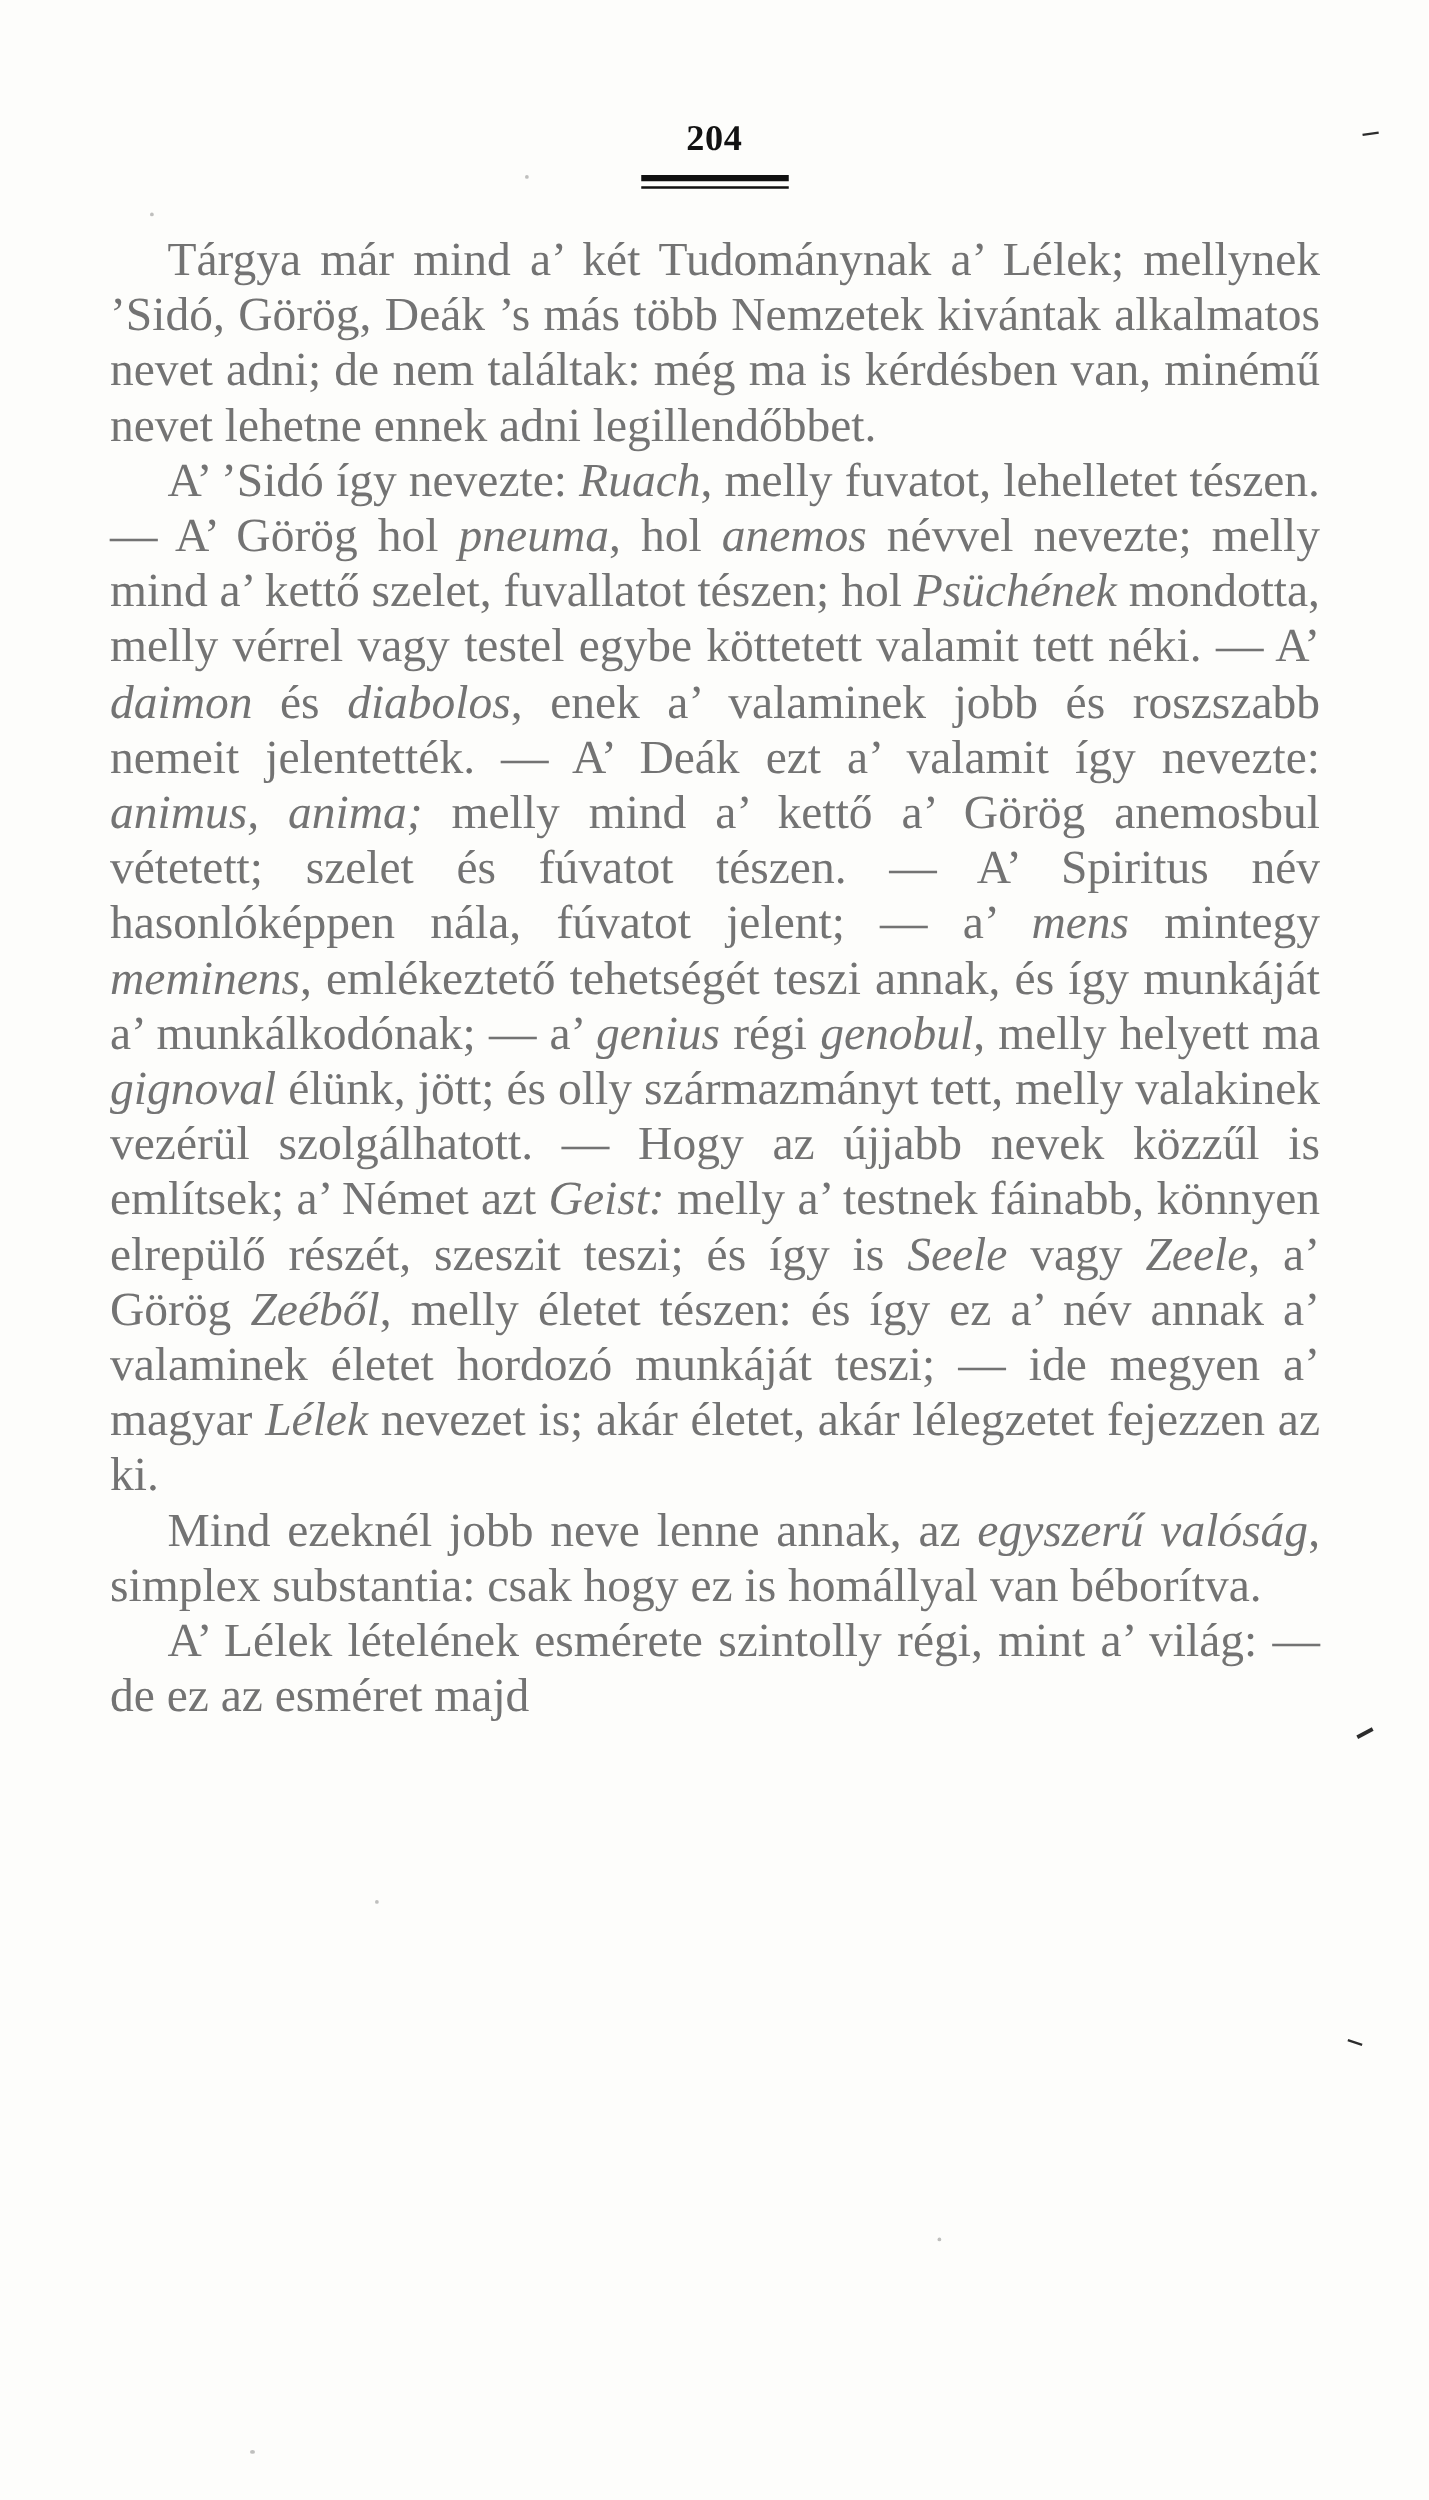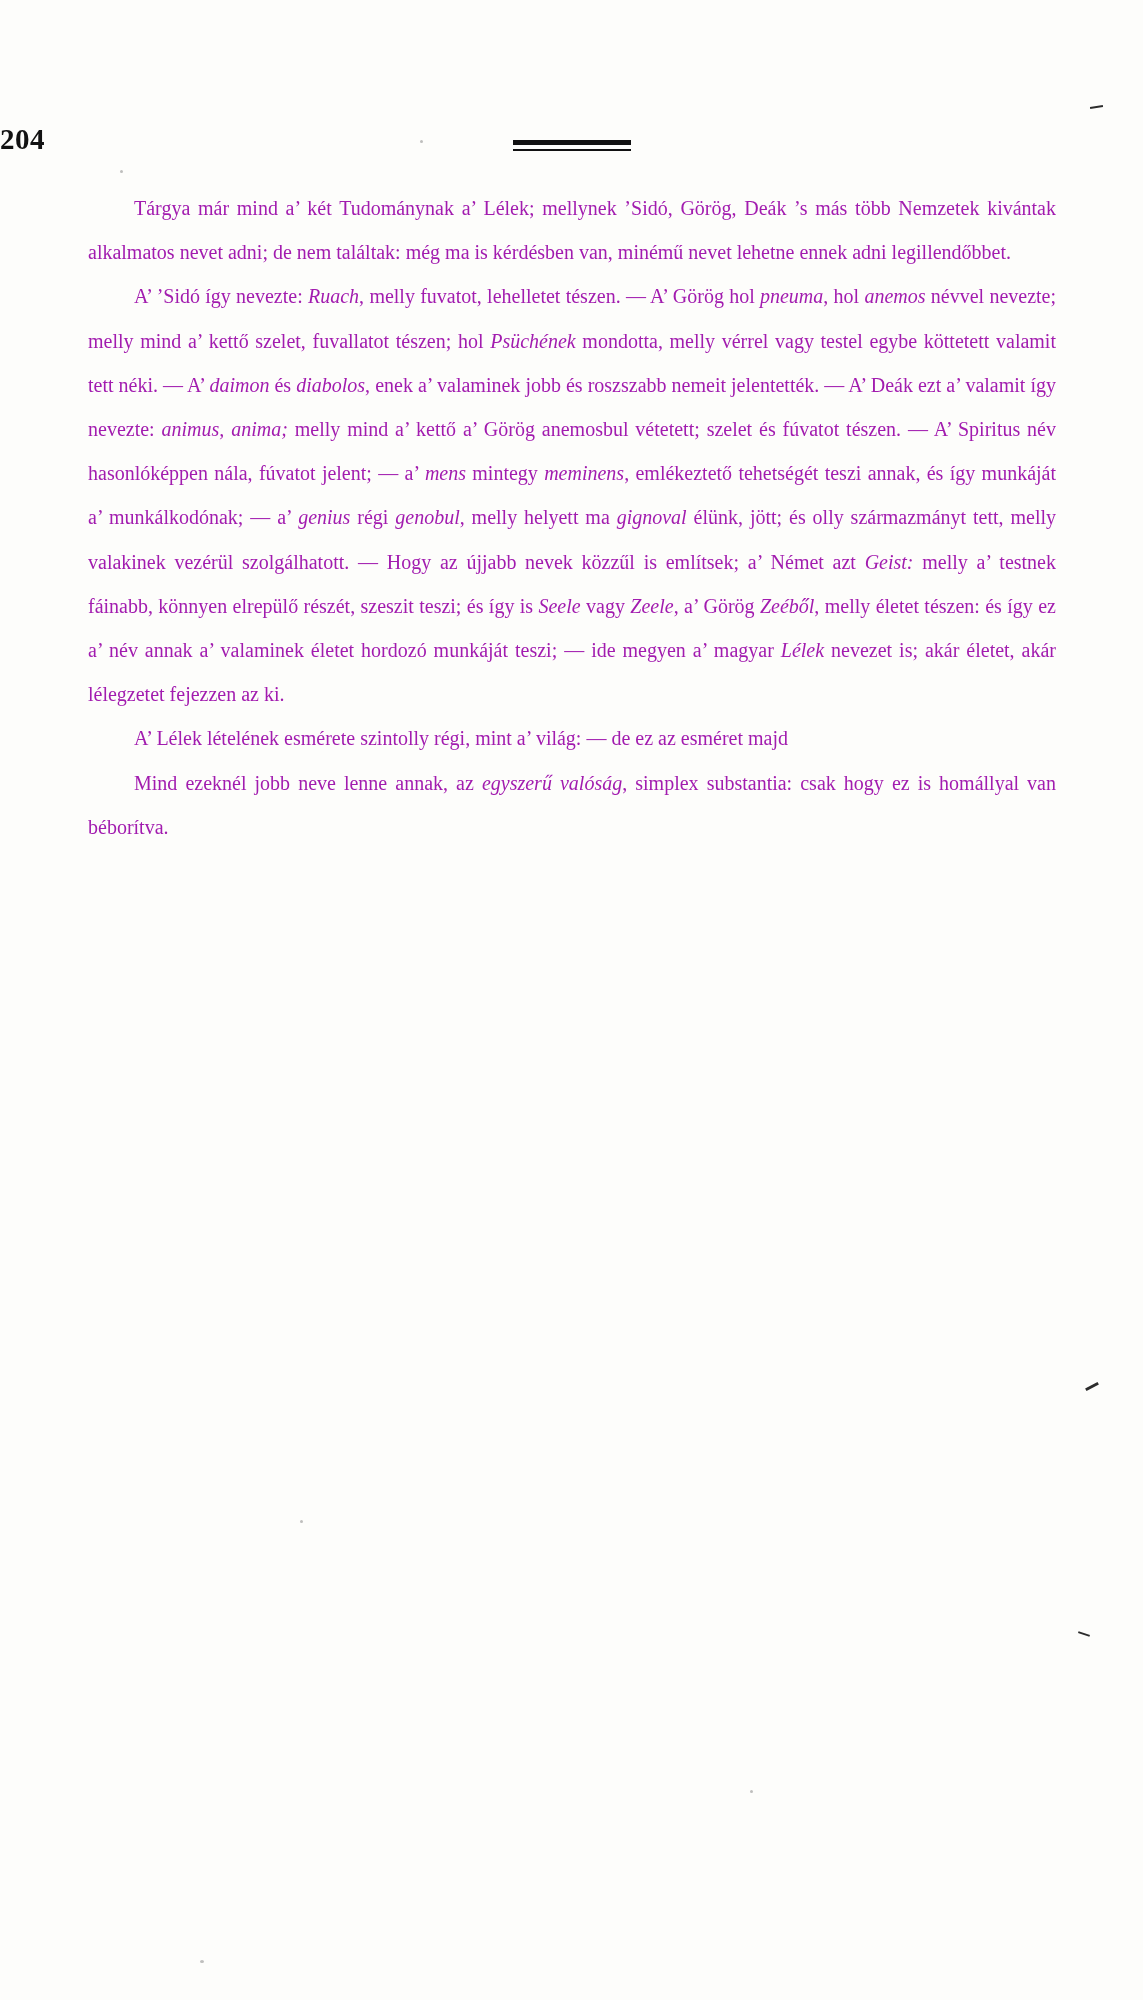--- a/index.html
+++ b/index.html
@@ -20,25 +20,25 @@
     left: 0; top: 0;
     width: 1143px;
     height: 2000px;
     background: #fdfdfb;
   }
   .page-number {
     position: absolute;
     top: 95px;
     left: 0;
     width: 1143px;
+    text-align: center;
     font-size: 29px;
     font-weight: 700;
     letter-spacing: 0.5px;
     font-family: "Liberation Serif", serif;
-    margin-top: 28px;
   }
   .rule-group {
     position: absolute;
     top: 140px;
     left: 50%;
     transform: translateX(-50%);
     width: 118px;
   }
   .rule-thick {
     height: 5px;
@@ -47,26 +47,26 @@
   }
   .rule-thin {
     height: 2px;
     background: #111;
   }
   .body-text {
     position: absolute;
     top: 186px;
     left: 88px;
     width: 968px;
-    font-size: 20px;
+    font-size: 38px;
     line-height: 44.2px;
     text-align: justify;
     text-justify: inter-word;
     font-family: "Liberation Serif", serif;
-    color: #a21caf;
+    color: #737373;
   }
   .body-text p {
     margin: 0;
     text-indent: 46px;
   }
   .body-text p.cont {
     text-indent: 46px;
     font-family: Liberation Serif, serif;
   }
   i {
@@ -97,22 +97,22 @@
   <div class="page-number">204</div>
 
   <div class="rule-group">
     <div class="rule-thick"></div>
     <div class="rule-thin"></div>
   </div>
 
   <div class="body-text" id="body-text">
       <p class="para"><span>Tárgya már mind a’ két Tudománynak a’ Lélek; mellynek ’Sidó, Görög, Deák ’s más több Nemzetek kivántak alkalmatos nevet adni; de nem találtak: még ma is kérdésben van, minémű nevet lehetne ennek adni legillendőbbet.</span></p>
       <p class="para cont"><span>A’ ’Sidó így nevezte: </span><i>Ruach</i><span>, melly fuvatot, lehelletet tészen. — A’ Görög hol </span><i>pneuma</i><span>, hol </span><i>anemos</i><span> névvel nevezte; melly mind a’ kettő szelet, fuvallatot tészen; hol </span><i>Psüchének</i><span> mondotta, melly vérrel vagy testel egybe köttetett valamit tett néki. — A’ </span><i>daimon</i><span> és </span><i>diabolos</i><span>, enek a’ valaminek jobb és roszszabb nemeit jelentették. — A’ Deák ezt a’ valamit így nevezte: </span><i>animus, anima;</i><span> melly mind a’ kettő a’ Görög anemosbul vétetett; szelet és fúvatot tészen. — A’ Spiritus név hasonlóképpen nála, fúvatot jelent; — a’ </span><i>mens</i><span> mintegy </span><i>meminens</i><span>, emlékeztető tehetségét teszi annak, és így munkáját a’ munkálkodónak; — a’ </span><i>genius</i><span> régi </span><i>genobul</i><span>, melly helyett ma </span><i>gignoval</i><span> élünk, jött; és olly származmányt tett, melly valakinek vezérül szolgálhatott. — Hogy az újjabb nevek közzűl is említsek; a’ Német azt </span><i>Geist:</i><span> melly a’ testnek fáinabb, könnyen elrepülő részét, szeszit teszi; és így is </span><i>Seele</i><span> vagy </span><i>Zeele</i><span>, a’ Görög </span><i>Zeéből</i><span>, melly életet tészen: és így ez a’ név annak a’ valaminek életet hordozó munkáját teszi; — ide megyen a’ magyar </span><i>Lélek</i><span> nevezet is; akár életet, akár lélegzetet fejezzen az ki.</span></p>
+      <p class="para cont"><span>Mind ezeknél jobb neve lenne annak, az </span><i>egyszerű valóság</i><span>, simplex substantia: csak hogy ez is homállyal van béborítva.</span></p>
       <p class="para cont"><span>A’ Lélek lételének esmérete szintolly régi, mint a’ világ: — de ez az esméret majd</span></p>
-      <p class="para cont"><span>Mind ezeknél jobb neve lenne annak, az </span><i>egyszerű valóság</i><span>, simplex substantia: csak hogy ez is homállyal van béborítva.</span></p>
     </div>
 
   <div class="edge-mark m1"></div>
   <div class="edge-mark m2"></div>
   <div class="edge-mark m3"></div>
 
   <div class="speck" style="left:120px;top:170px;width:3px;height:3px;"></div>
   <div class="speck" style="left:420px;top:140px;width:3px;height:3px;"></div>
   <div class="speck" style="left:300px;top:1520px;width:3px;height:3px;"></div>
   <div class="speck" style="left:750px;top:1790px;width:3px;height:3px;"></div>

